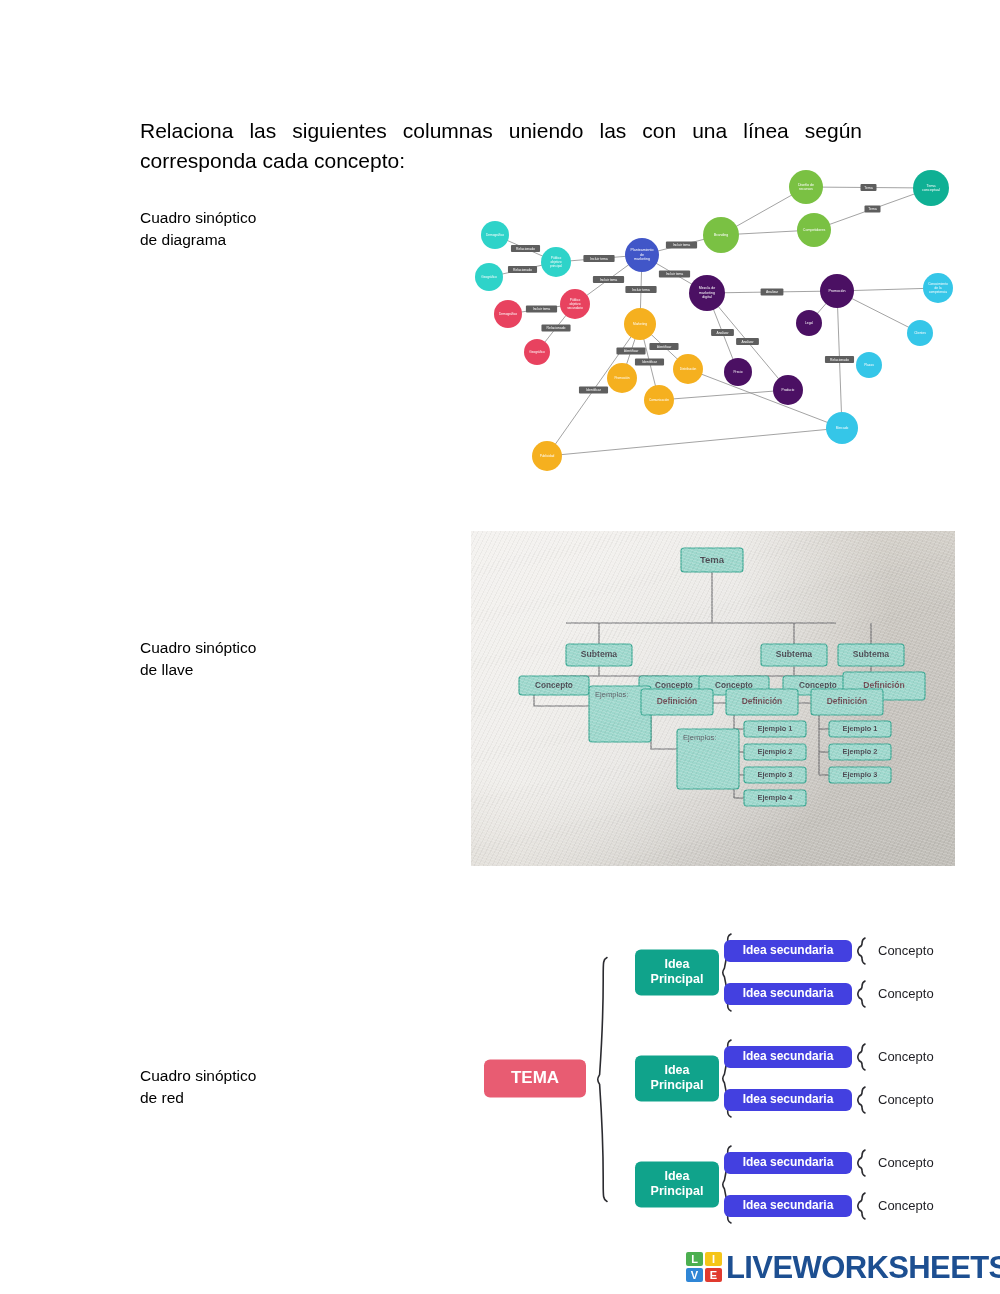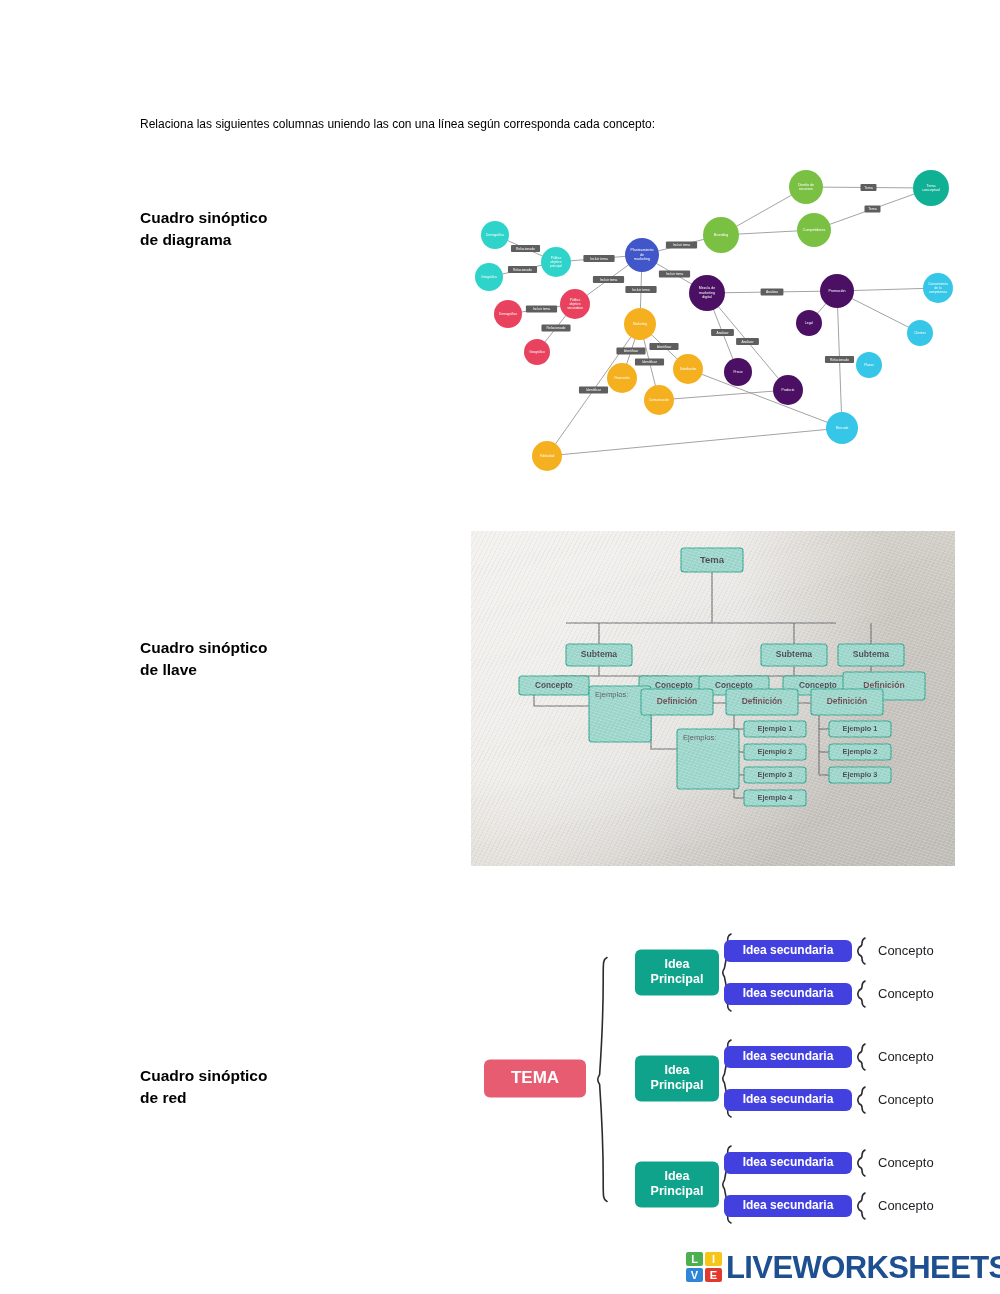--- a/index.html
+++ b/index.html
@@ -14,36 +14,35 @@
     font-family: "Liberation Sans", sans-serif;
     overflow: hidden;
   }
 
   
   #instruction {
     position: absolute;
     left: 140px;
     top: 116px;
     width: 722px;
-    font-size: 12px;
+    font-size: 21px;
     line-height: 1.45;
     color: #000;
     text-align: justify;
     text-justify: inter-word;
   }
 
   
   .row-label {
     position: absolute;
     left: 140px;
     font-size: 15.5px;
     line-height: 1.45;
     color: #000;
     white-space: pre-line;
-    font-weight: bold;
   }
   #label-diagrama { top: 207px; }
   #label-llave    { top: 637px; }
   #label-red      { top: 1065px; }
 
   
   #mindmap {
     position: absolute;
     left: 465px;
     top: 162px;

